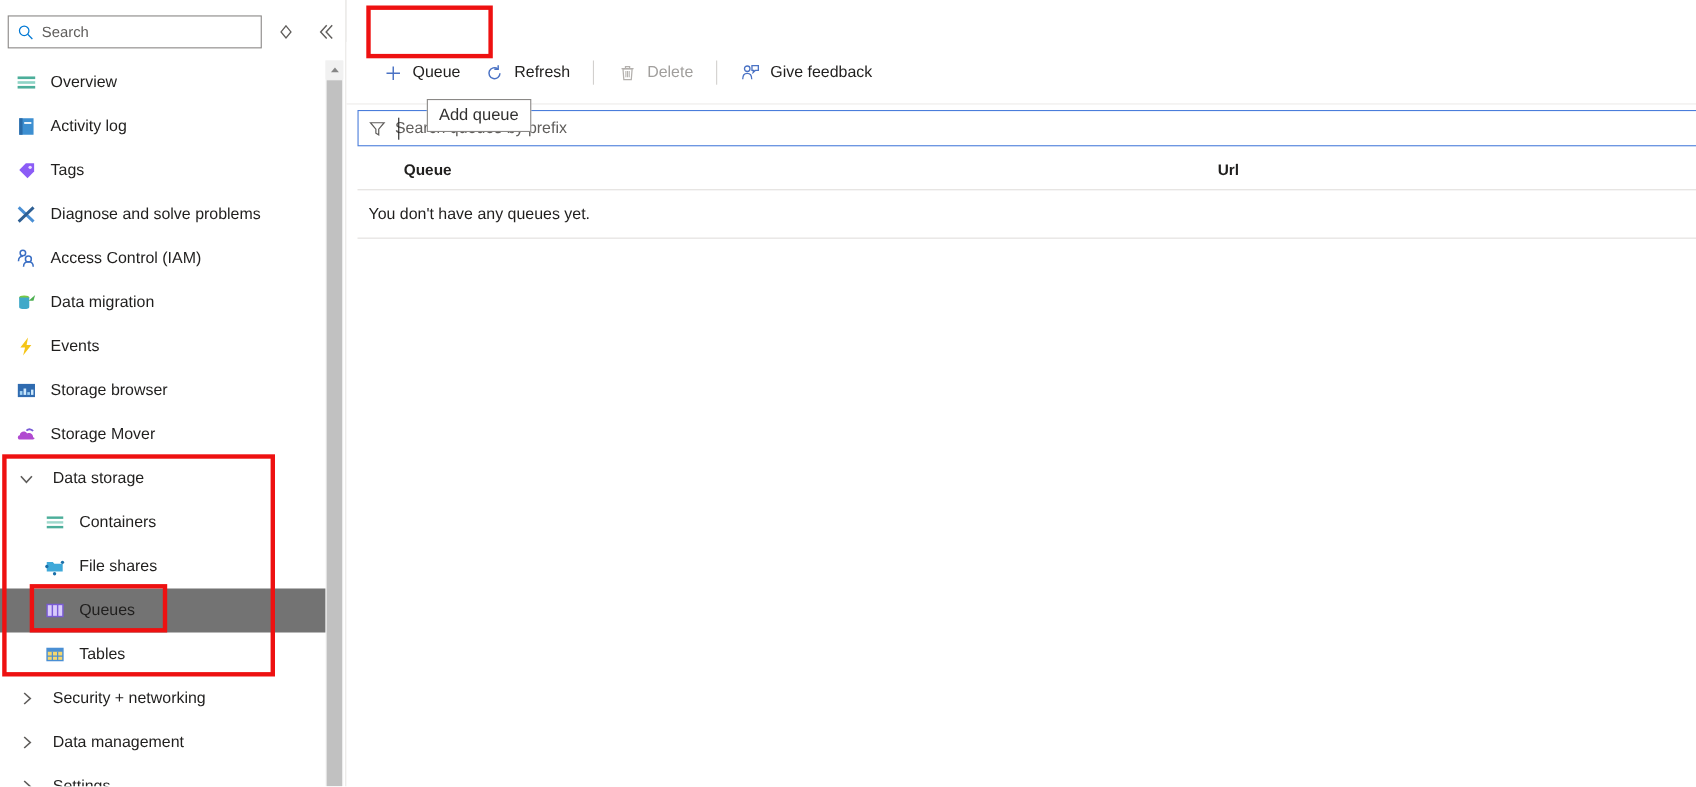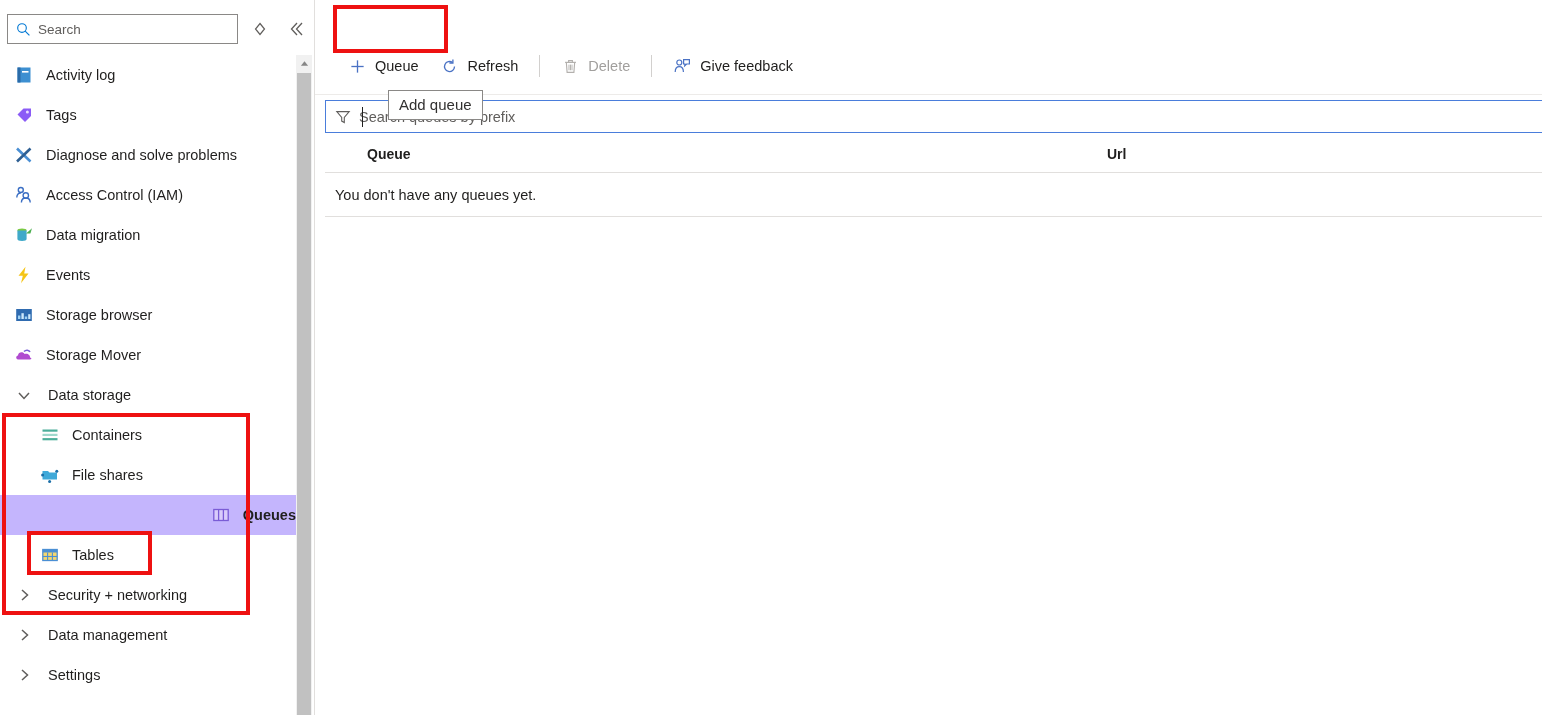--- a/index.html
+++ b/index.html
@@ -78,21 +78,21 @@
   }
   .nav-item {
     position: relative;
     height: 40px;
     display: flex; align-items: center;
     cursor: pointer;
     font-size: 14.5px;
     color: #201f1e;
     padding-left: 14px;
   }
-  .nav-item.selected { background: #c4b5fd; font-weight: bold; justify-content: flex-end; }
+  .nav-item.selected { background: #737373; font-weight: normal; }
   .nav-item .nicon {
     width: 20px; height: 20px;
     flex: 0 0 auto;
     margin-right: 12px;
     display: flex; align-items: center; justify-content: center;
   }
   .nav-item.child { padding-left: 40px; }
   .nav-item.group .chev {
     width: 16px; height: 16px; flex: 0 0 auto;
     margin-right: 16px; margin-left: 2px;
@@ -233,20 +233,30 @@
     </span>
     <span class="topicon" id="collapse-icon">
       <svg viewBox="0 0 22 22" width="22" height="22">
         <polyline points="12,5 6.5,11 12,17" fill="none" stroke="#605e5c" stroke-width="1.3"></polyline>
         <polyline points="17,5 11.5,11 17,17" fill="none" stroke="#605e5c" stroke-width="1.3"></polyline>
       </svg>
     </span>
   </div>
 
   <div id="nav-list">
+      <div class="nav-item">
+        <span class="nicon">
+          <svg viewBox="0 0 20 20" width="20" height="20">
+            <rect x="2" y="4.5" width="16" height="2.4" fill="#4cae9a"></rect>
+            <rect x="2" y="8.8" width="16" height="2.4" fill="#8fd4c6"></rect>
+            <rect x="2" y="13.1" width="16" height="2.4" fill="#4cae9a"></rect>
+          </svg>
+        </span>
+        <span>Overview</span>
+      </div>
       <div class="nav-item">
         <span class="nicon">
           <svg viewBox="0 0 20 20" width="20" height="20">
             <rect x="3.5" y="2.5" width="13" height="15" fill="#3d8fd1"></rect>
             <rect x="3.5" y="2.5" width="3" height="15" fill="#2a6ba8"></rect>
             <rect x="8" y="6" width="6.5" height="1.6" fill="#fff"></rect>
           </svg>
         </span>
         <span>Activity log</span>
       </div>

